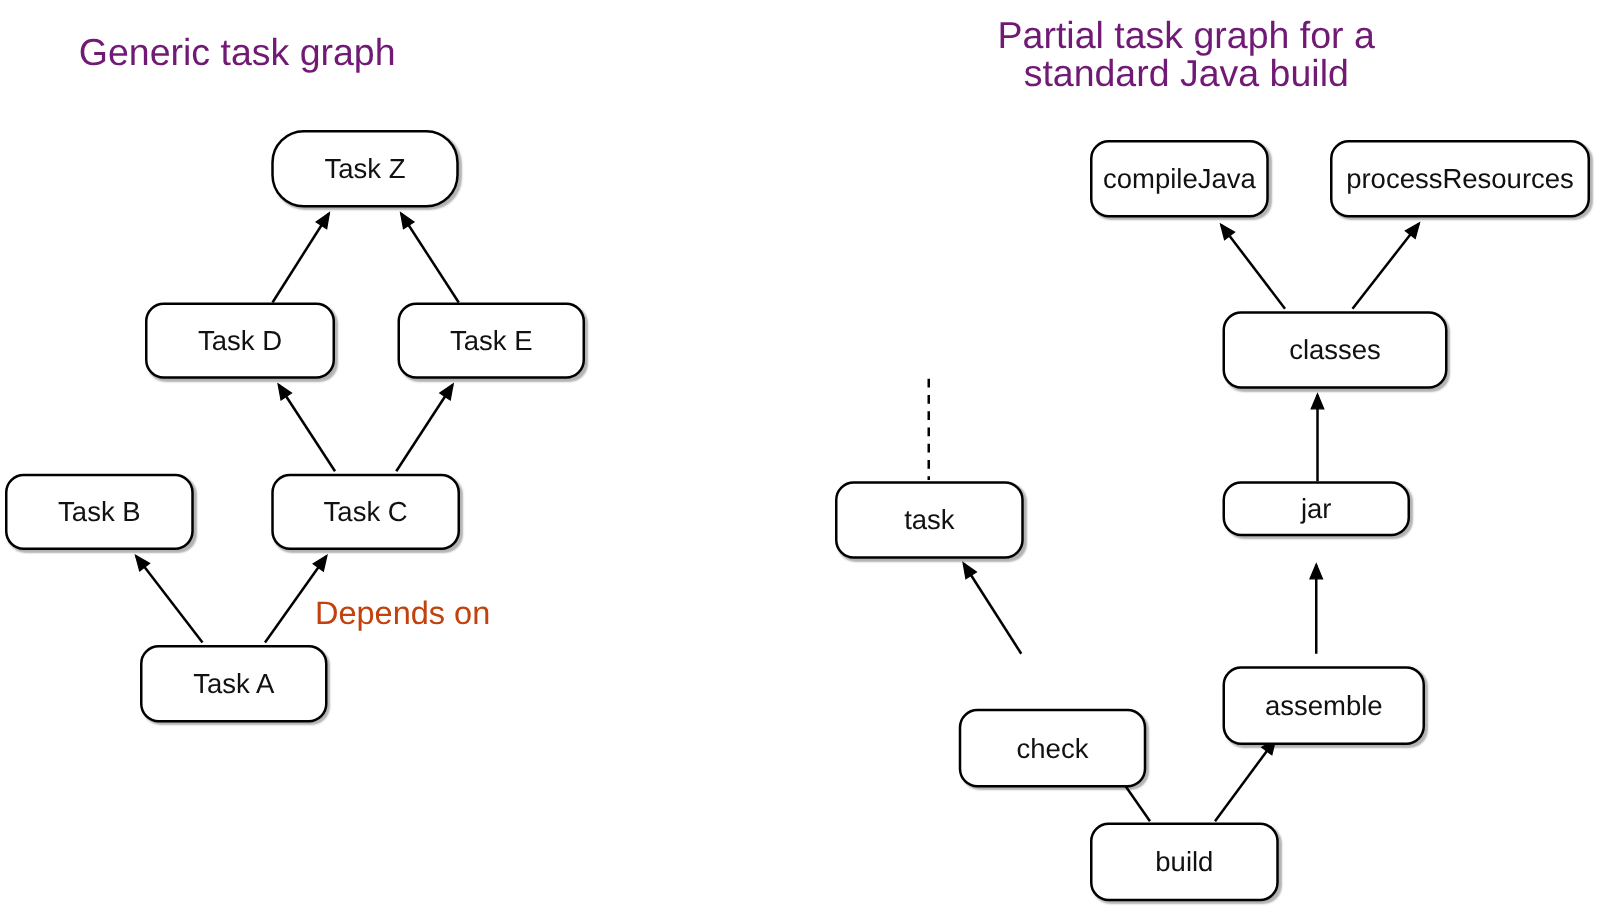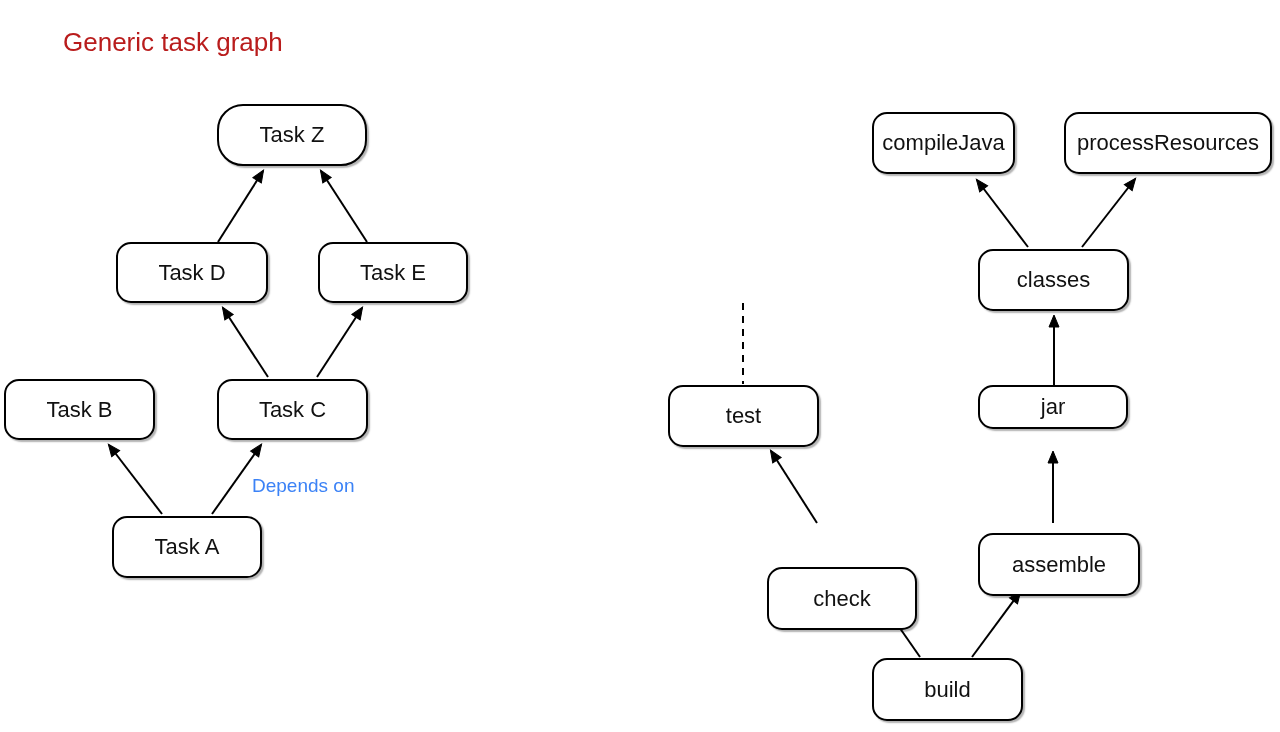--- a/index.html
+++ b/index.html
@@ -18,45 +18,45 @@
   #edge-layer {
     position: absolute;
     left: 0;
     top: 0;
     width: 1280px;
     height: 732px;
     pointer-events: none;
   }
   .graph-title {
     position: absolute;
-    font-size: 26px;
+    font-size: 30px;
     line-height: 31px;
-    color: #b91c1c;
+    color: #701a75;
     white-space: pre-line;
   }
   .node {
     position: absolute;
     box-sizing: border-box;
     background: #ffffff;
     border: 2px solid #000000;
     border-radius: 15px;
     box-shadow: 2px 2px 1.5px rgba(0,0,0,0.30);
     display: flex;
     align-items: center;
     justify-content: center;
   }
   .node .node-label {
     font-size: 22px;
     color: #111111;
     white-space: nowrap;
   }
   .annotation {
     position: absolute;
-    font-size: 19px;
-    color: #3b82f6;
+    font-size: 26px;
+    color: #c2410c;
     white-space: nowrap;
     text-align: center;
   }
 </style>
 </head>
 <body>
 
 <div class="canvas">
 
   <svg id="edge-layer" width="1280" height="732" viewBox="0 0 1280 732" xmlns="http://www.w3.org/2000/svg">
@@ -78,20 +78,22 @@
         <line x1="817" y1="523" x2="771" y2="451" stroke="#000000" stroke-width="2" marker-end="url(#arrowhead)"></line>
         <line x1="1053" y1="523" x2="1053" y2="452" stroke="#000000" stroke-width="2" marker-end="url(#arrowhead)"></line>
         <line x1="920" y1="657" x2="874" y2="591" stroke="#000000" stroke-width="2" marker-end="url(#arrowhead)"></line>
         <line x1="972" y1="657" x2="1020" y2="592" stroke="#000000" stroke-width="2" marker-end="url(#arrowhead)"></line>
         <line x1="743" y1="303" x2="743" y2="384" stroke="#000000" stroke-width="2" stroke-dasharray="7,6"></line>
       </g>
   </svg>
 
   <div class="graph-title" id="graph-title-0" style="left: 63px; top: 27px; width: 280px; text-align: left;">Generic task graph</div>
 
+  <div class="graph-title" id="graph-title-1" style="left: 779px; top: 13px; width: 340px; text-align: center;">Partial task graph for a
+standard Java build</div>
 
   <div id="node-layer">
       <div class="node" style="left: 217px; top: 104px; width: 150px; height: 62px; border-radius: 26px;">
         <span class="node-label">Task Z</span>
       </div>
       <div class="node" style="left: 116px; top: 242px; width: 152px; height: 61px;">
         <span class="node-label">Task D</span>
       </div>
       <div class="node" style="left: 318px; top: 242px; width: 150px; height: 61px;">
         <span class="node-label">Task E</span>
@@ -105,25 +107,25 @@
       <div class="node" style="left: 112px; top: 516px; width: 150px; height: 62px;">
         <span class="node-label">Task A</span>
       </div>
       <div class="annotation" style="left: 252px; top: 475px;">Depends on</div>
       <div class="node" style="left: 872px; top: 112px; width: 143px; height: 62px;">
         <span class="node-label">compileJava</span>
       </div>
       <div class="node" style="left: 1064px; top: 112px; width: 208px; height: 62px;">
         <span class="node-label">processResources</span>
       </div>
-      <div class="node" style="left: 978px; top: 249px; width: 151px; height: 62px;">
+      <div class="node" style="left: 978px; top: 249px; width: 180px; height: 62px;">
         <span class="node-label">classes</span>
       </div>
       <div class="node" style="left: 668px; top: 385px; width: 151px; height: 62px;">
-        <span class="node-label">test</span>
+        <span class="node-label">task</span>
       </div>
       <div class="node" style="left: 978px; top: 385px; width: 150px; height: 44px;">
         <span class="node-label">jar</span>
       </div>
       <div class="node" style="left: 767px; top: 523px; width: 150px; height: 63px; margin-top: 44px;">
         <span class="node-label">check</span>
       </div>
       <div class="node" style="left: 978px; top: 533px; width: 162px; height: 63px;">
         <span class="node-label">assemble</span>
       </div>

